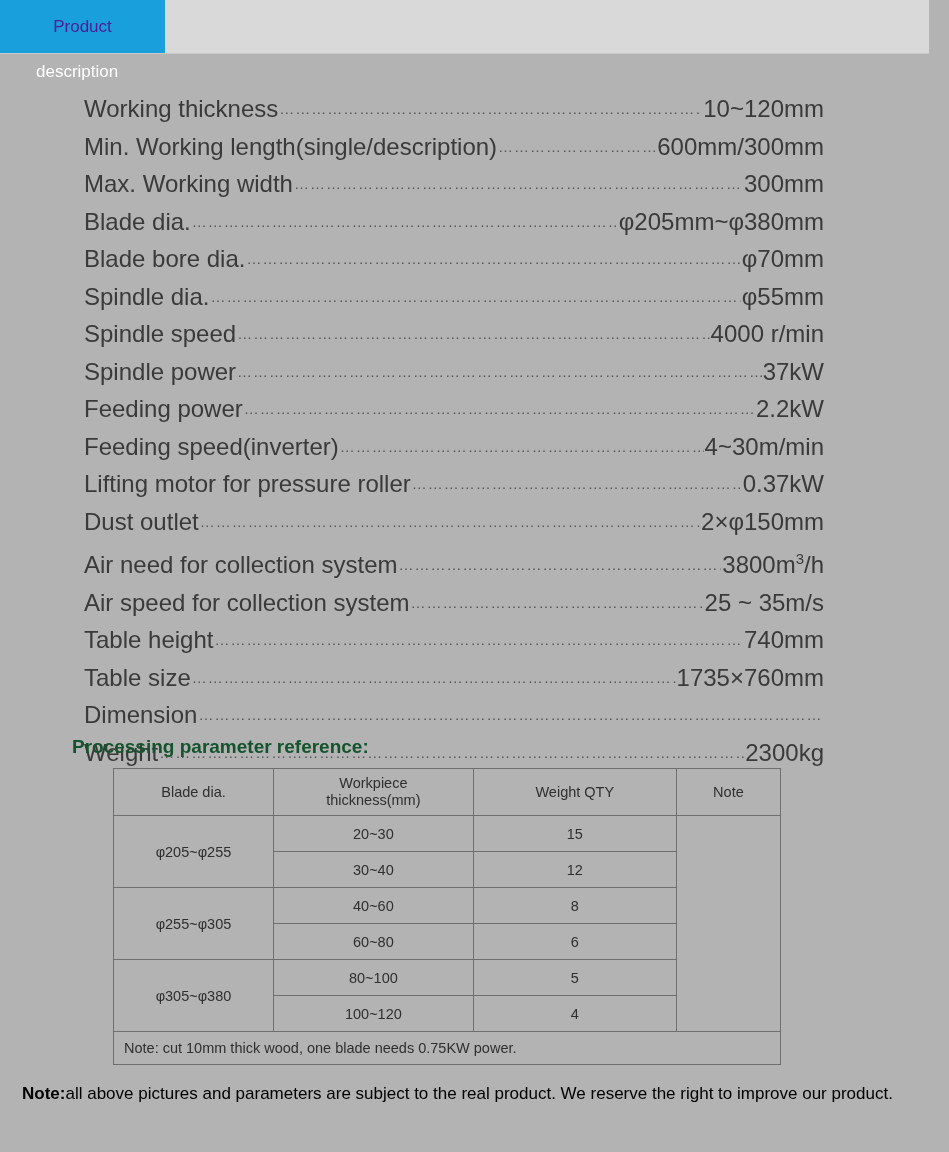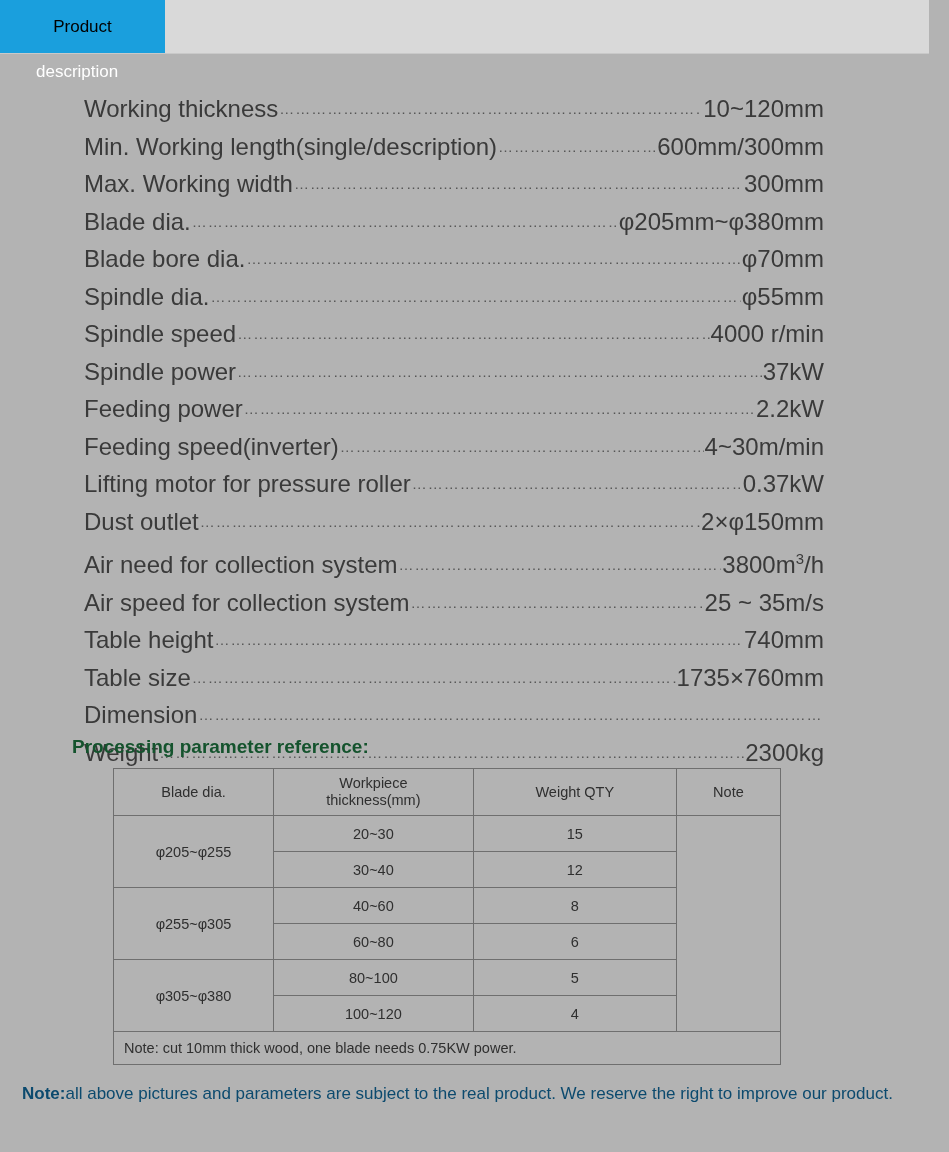--- a/index.html
+++ b/index.html
@@ -30,21 +30,21 @@
     background: #d9d9d9;
     border-bottom: 1px solid #c9c9c9;
   }
   .tab-active {
     position: absolute;
     top: 0;
     left: 0;
     width: 165px;
     height: 53px;
     background: #1a9fdd;
-    color: #000000;
+    color: #4c1d95;
     font-size: 17px;
     display: flex;
     align-items: center;
     justify-content: center;
   }
   .tab-sub {
     position: absolute;
     top: 62px;
     left: 36px;
     font-size: 17px;
@@ -126,21 +126,21 @@
     padding-left: 10px;
     height: 32px;
   }
   
   .bottom-note {
     position: absolute;
     top: 1081px;
     left: 22px;
     width: 890px;
     font-size: 17px;
-    color: #0c4a6e;
+    color: #000000;
     line-height: 26px;
   }
   .bottom-note b {
     font-weight: bold;
   }
   
   .edge-right {
     position: absolute;
     top: 0;
     right: 0;

